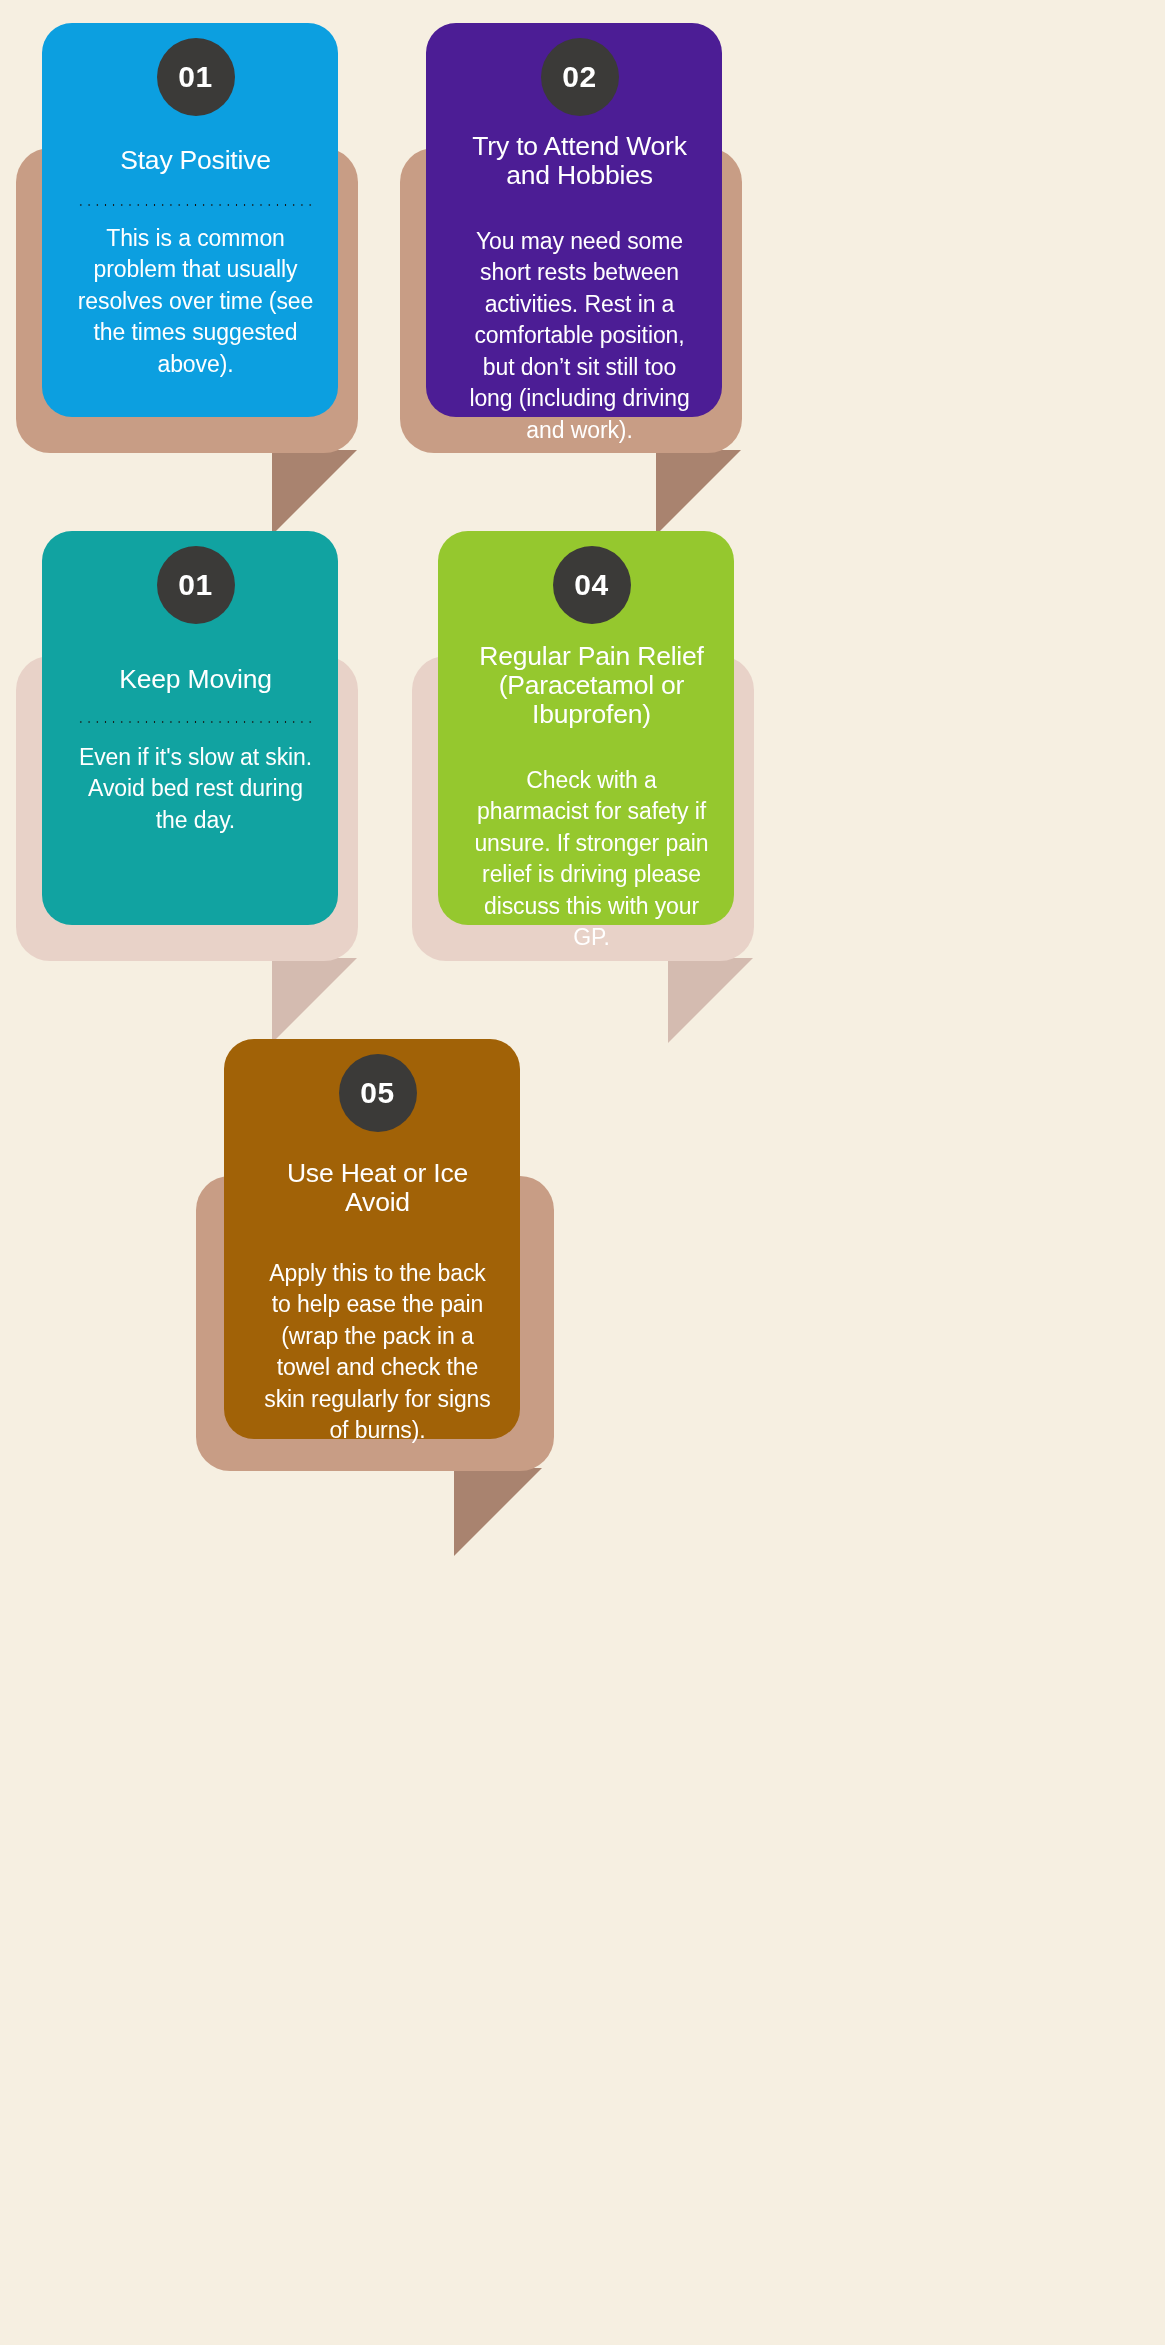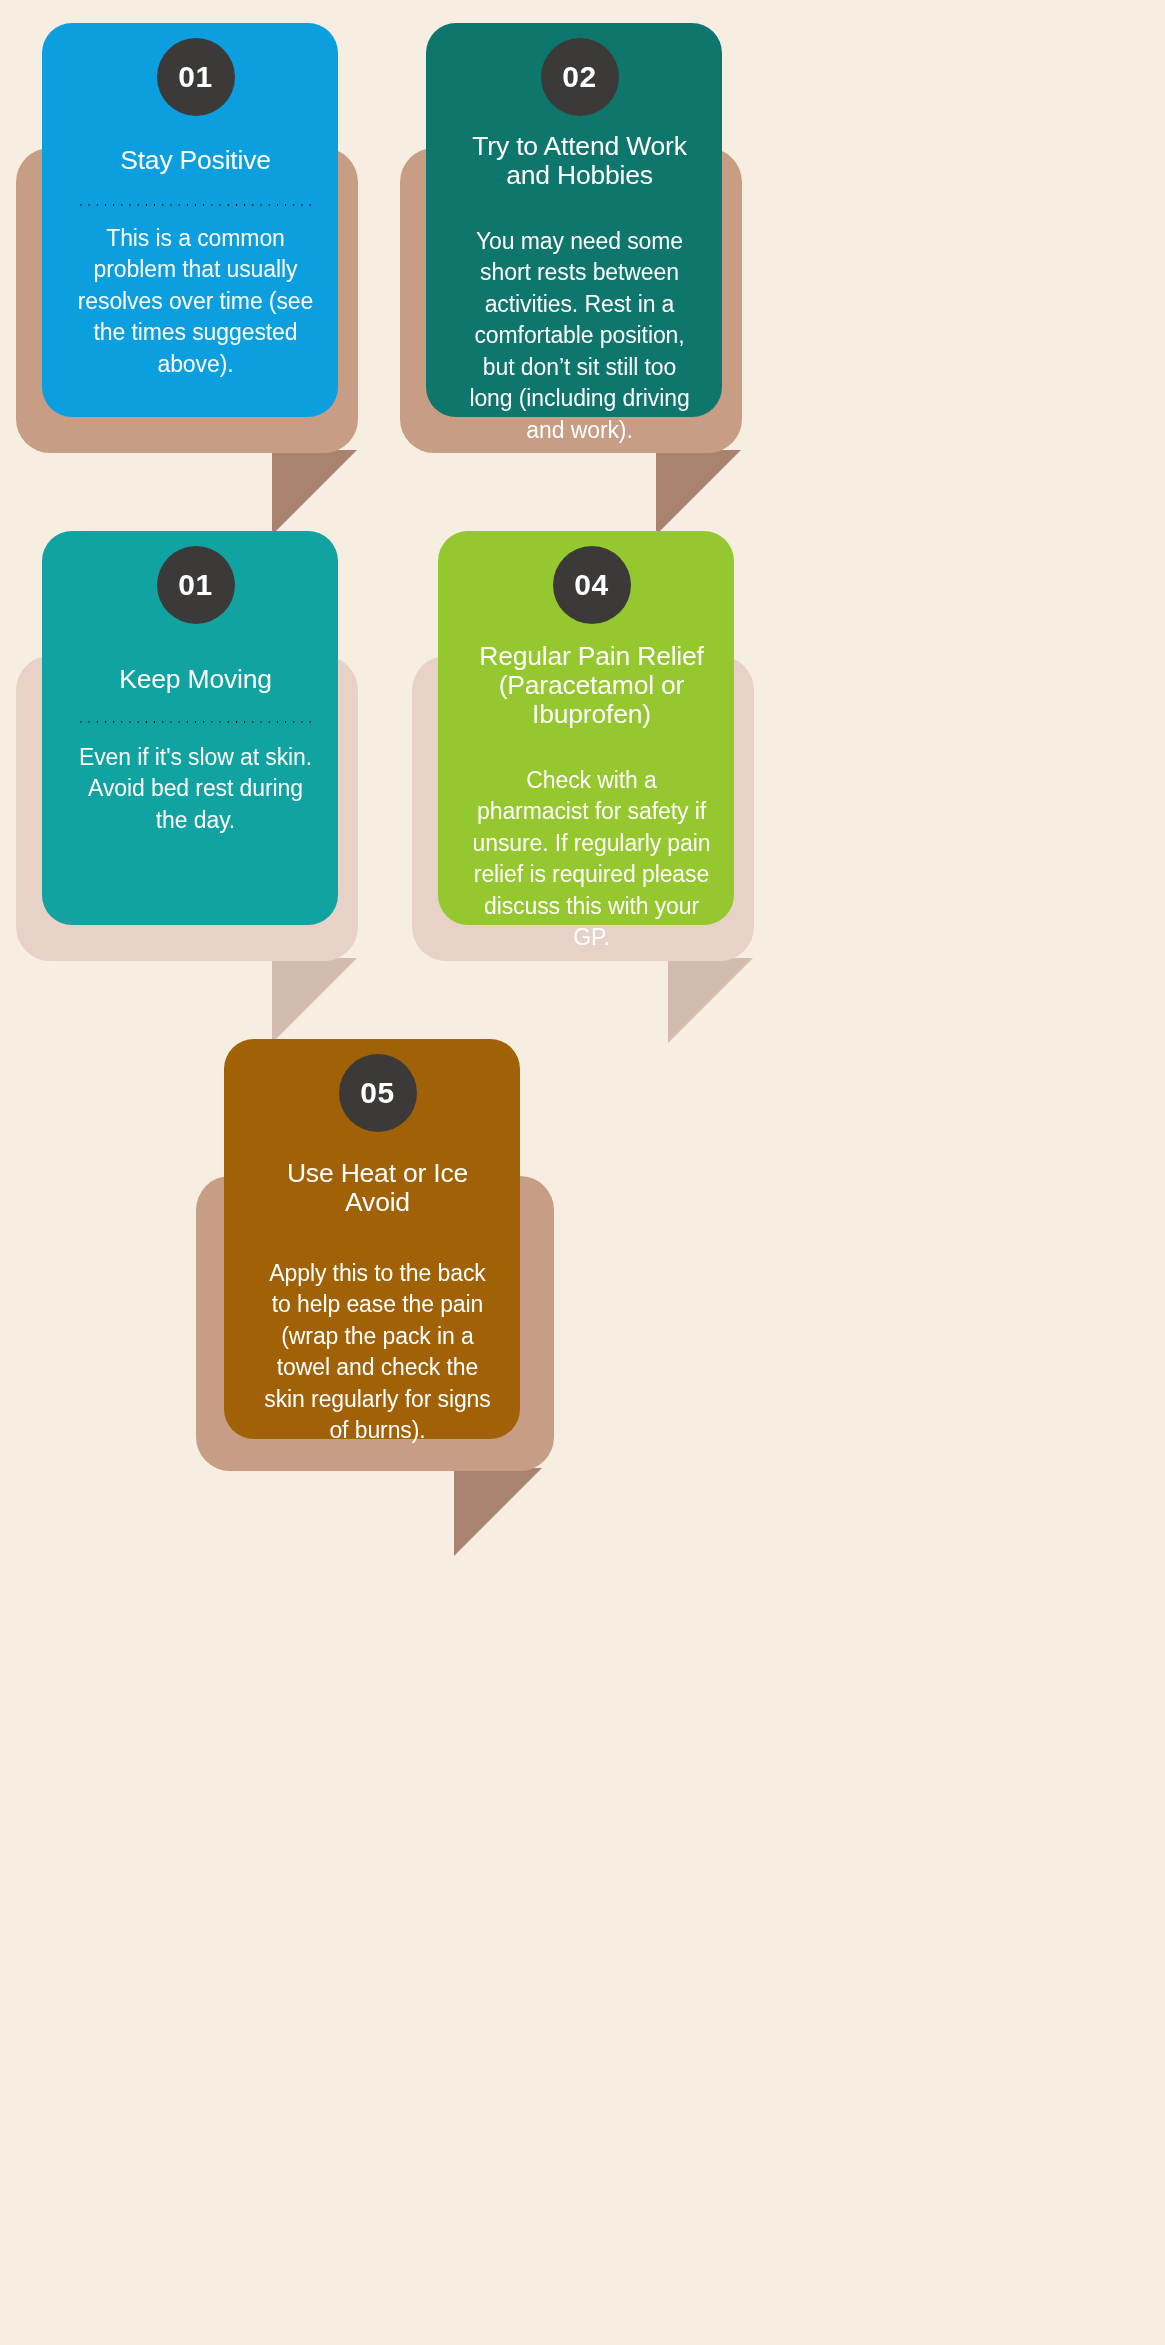--- a/index.html
+++ b/index.html
@@ -107,21 +107,21 @@
                border-left: 85px solid #A9836F;
                border-bottom: 85px solid transparent; }
   #b1 .card  { left: 42px;  top: 23px;  width: 296px; height: 394px; background: #0C9FE0; }
 
   
   #b2 { left: 0px;  top: 0px;   width: 1165px; height: 540px; }
   #b2 .plate { left: 400px; top: 148px; width: 342px; height: 305px; background: #C89D85; }
   #b2 .tail  { left: 656px; top: 450px;
                border-left: 85px solid #A9836F;
                border-bottom: 85px solid transparent; }
-  #b2 .card  { left: 426px; top: 23px;  width: 296px; height: 394px; background: #0f766e; }
+  #b2 .card  { left: 426px; top: 23px;  width: 296px; height: 394px; background: #4c1d95; }
 
   
   #b3 { left: 0px;  top: 508px; width: 600px; height: 540px; }
   #b3 .plate { left: 16px;  top: 148px; width: 342px; height: 305px; background: #E8D2C8; }
   #b3 .tail  { left: 272px; top: 450px;
                border-left: 85px solid #D4BBB0;
                border-bottom: 85px solid transparent; }
   #b3 .card  { left: 42px;  top: 23px;  width: 296px; height: 394px; background: #11A3A1; }
 
   
@@ -189,21 +189,21 @@
     </div>
   </div>
 
   <div class="bubble" id="b4">
     <div class="tail"></div>
     <div class="plate"></div>
     <div class="card">
       <div class="numbadge">04</div>
       <div class="card-title">Regular Pain Relief (Paracetamol or Ibuprofen)</div>
       <div class="divider"></div>
-      <div class="card-body">Check with a pharmacist for safety if unsure. If regularly pain relief is required please discuss this with your GP.</div>
+      <div class="card-body">Check with a pharmacist for safety if unsure. If stronger pain relief is driving please discuss this with your GP.</div>
     </div>
   </div>
 
   <div class="bubble" id="b5">
     <div class="tail"></div>
     <div class="plate"></div>
     <div class="card">
       <div class="numbadge">05</div>
       <div class="card-title">Use Heat or Ice Avoid</div>
       <div class="divider"></div>

